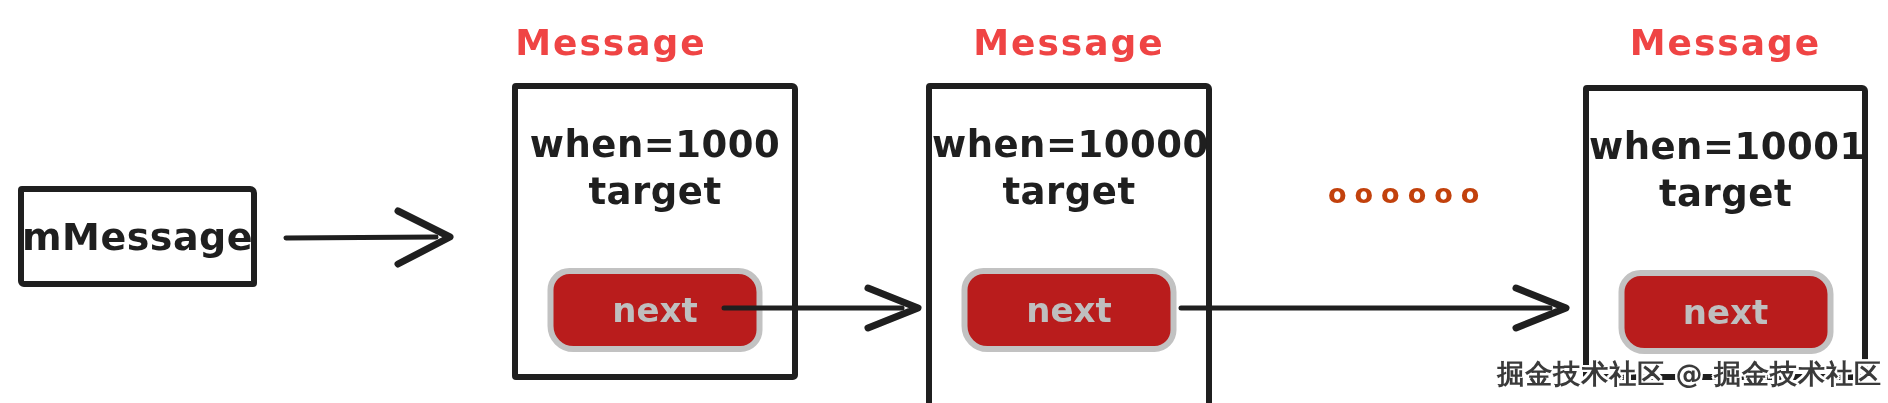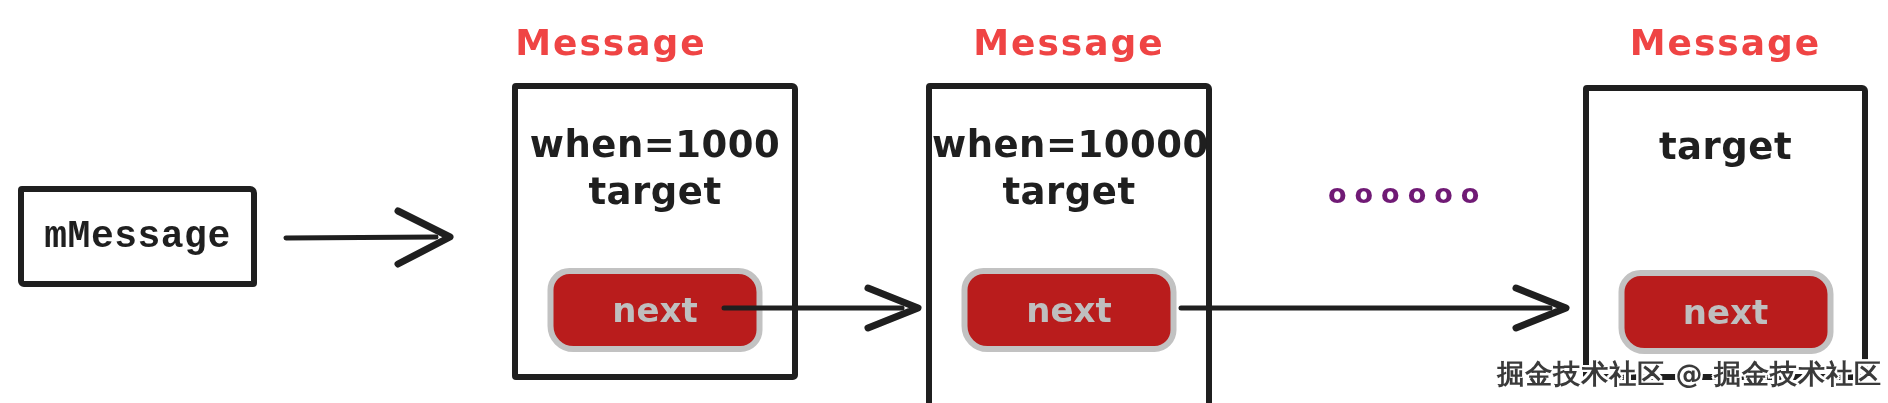--- a/index.html
+++ b/index.html
@@ -16,21 +16,20 @@
   
   .head-box {
     position: absolute;
     left: 18px; top: 186px;
     width: 239px; height: 101px;
     box-sizing: border-box;
     border: 6px solid #1f1f1f;
     border-radius: 4px 7px 4px 6px;
     display: flex; align-items: center; justify-content: center;
     background: #fff;
-    font-family: Liberation Mono, monospace;
   }
   .head-label {
     font-size: 38px; font-weight: 700; letter-spacing: 0.5px;
   }
 
   
   .node-title {
     position: absolute;
     top: 22px; height: 46px;
     text-align: center;
@@ -91,21 +90,21 @@
   .shaft { stroke-width: 5px; }
   .chev  { stroke-width: 7px; }
 
   
   .dots {
     position: absolute;
     left: 1328px; top: 178px;
     width: 160px;
     font-size: 27px; font-weight: 700;
     letter-spacing: 8px;
-    color: #701a75;
+    color: #c2410c;
     line-height: 32px;
   }
 
   
   .watermark {
     position: absolute;
     right: 6px; top: 356px;
     z-index: 9;
     font-size: 27px; font-weight: 700;
     color: #3a3a3a;
@@ -156,20 +155,21 @@
       <div class="field">target</div>
     </div>
     <div class="next-btn">next</div>
   </div>
 
   <div class="dots">oooooo</div>
 
   <div class="node-title t3">Message</div>
   <div class="node-box b3">
     <div class="fields">
+      <div class="field">when=10001</div>
       <div class="field">target</div>
     </div>
     <div class="next-btn">next</div>
   </div>
 
   <div class="watermark">掘金技术社区 @ 掘金技术社区</div>
 
 </div>
 
 </body></html>

